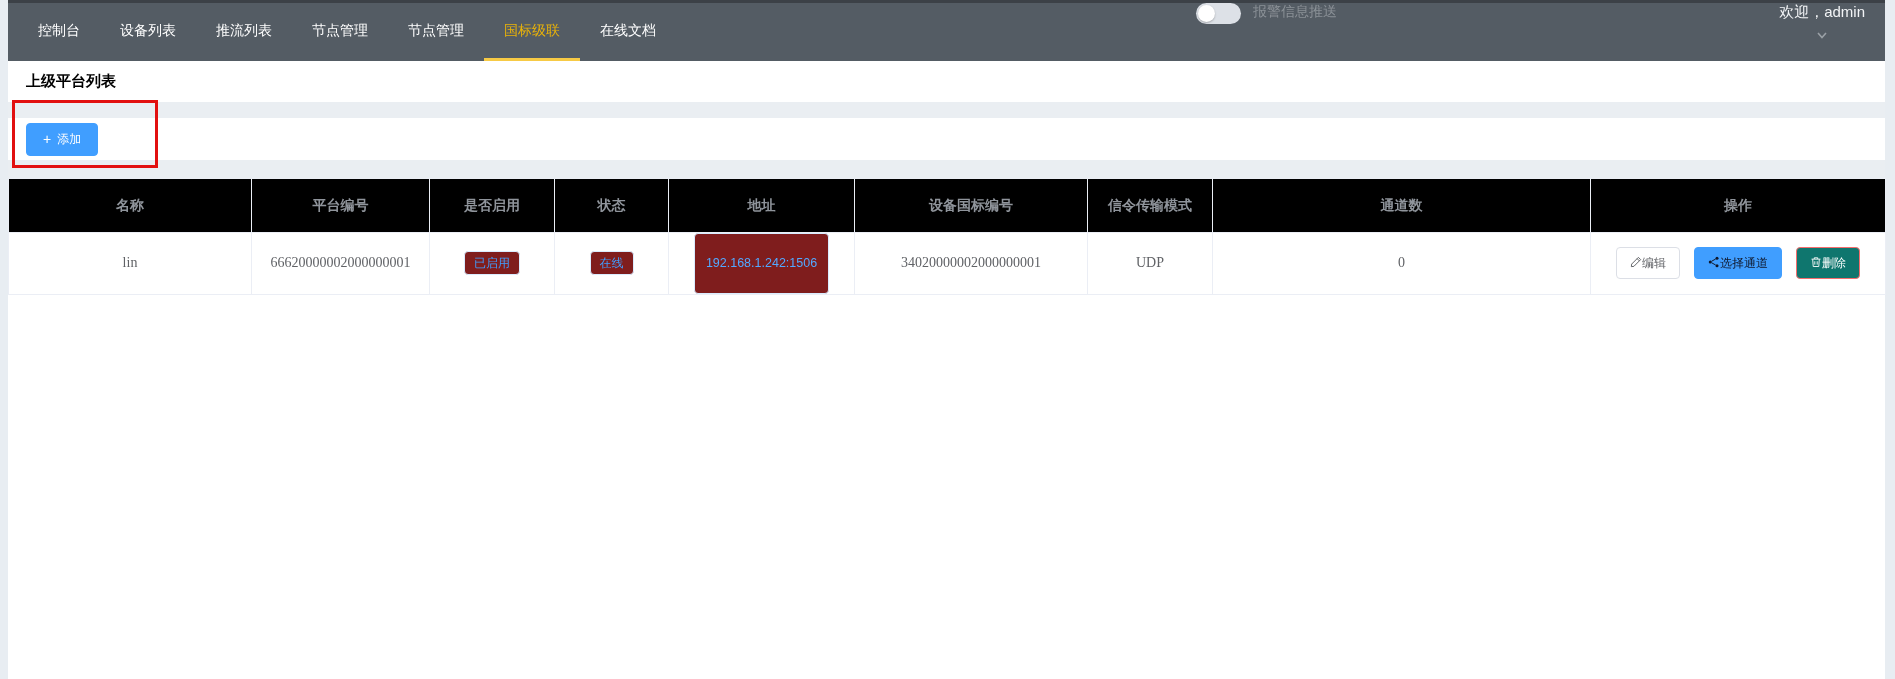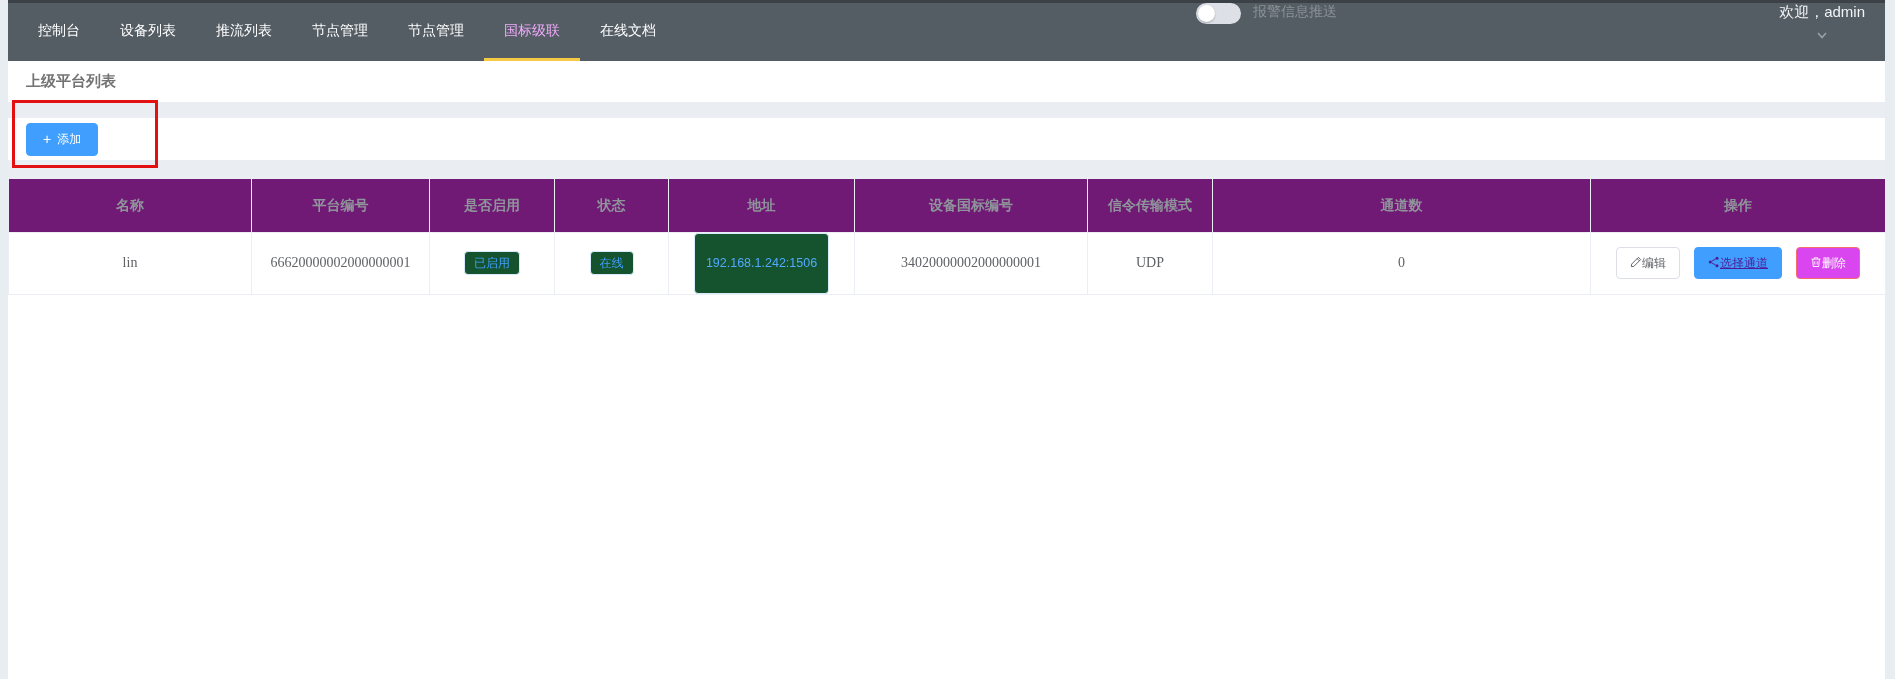--- a/index.html
+++ b/index.html
@@ -18,21 +18,21 @@
   .nav {
     height: 61px; background: #545c64; border-top: 3px solid #3c4147;
     display: flex; align-items: stretch; padding-left: 10px;
     position: relative;
   }
   .nav-item {
     display: flex; align-items: center; padding: 0 20px;
     color: #ffffff; font-size: 14px; cursor: pointer;
     border-bottom: 3px solid transparent;
   }
-  .nav-item.active { color: #f0abfc; border-bottom-color: #f7ca45; }
+  .nav-item.active { color: #eab308; border-bottom-color: #f7ca45; }
   .nav-right-toggle {
     position: absolute; left: 1188px; top: 0; height: 100%;
     display: flex; align-items: flex-start; gap: 12px;
   }
   .switch {
     width: 45px; height: 21px; border-radius: 11px; background: #dde1e7;
     position: relative; cursor: pointer; flex: 0 0 auto;
   }
   .switch .knob {
     position: absolute; left: 2px; top: 2px; width: 17px; height: 17px;
@@ -40,21 +40,21 @@
   }
   .toggle-label { color: #8b9197; font-size: 14px; }
   .user-area {
     position: absolute; right: 20px; top: 0; height: 100%;
     display: flex; align-items: center; gap: 7px; cursor: pointer; flex-direction: column;
   }
   .welcome { color: #f2f4f6; font-size: 15px; }
   .chev { color: #9aa0a6; display: flex; align-items: center; }
   
   .title-bar { height: 41px; display: flex; align-items: center; padding: 0 18px; background: #fff; }
-  .page-title { font-size: 15px; font-weight: bold; color: #737373; }
+  .page-title { font-size: 15px; font-weight: bold; color: #000000; }
   .gray-band { background: #eaeef2; }
   .band1 { height: 16px; }
   .band2 { height: 18px; }
   
   .toolbar { height: 42px; background: #fff; display: flex; align-items: center; padding: 0 18px; }
   .btn-add {
     background: #409eff; color: #fff; border: 1px solid #409eff; border-radius: 4px;
     font-size: 12px; padding: 7px 16px; cursor: pointer; display: inline-flex;
     align-items: center; gap: 6px; font-family: "Liberation Sans", sans-serif;
   }
@@ -63,37 +63,37 @@
     position: absolute; left: 4px; top: 100px; width: 146px; height: 68px;
     border: 3px solid #e21010; pointer-events: none; z-index: 50;
   }
   
   table.grid { width: 100%; border-collapse: collapse; table-layout: fixed; }
   table.grid th, table.grid td {
     border-right: 1px solid #ebeef5; border-bottom: 1px solid #ebeef5;
     text-align: center; vertical-align: middle;
   }
   table.grid { border-top: 1px solid #ebeef5; border-left: 1px solid #ebeef5; }
-  table.grid th { height: 54px; color: #8f949b; font-size: 14px; font-weight: bold; background: #701a75; }
+  table.grid th { height: 54px; color: #8f949b; font-size: 14px; font-weight: bold; background: #000000; }
   table.grid td { height: 58px; color: #606266; font-size: 14px; background: #fff; }
   td.serif { font-family: "Liberation Serif", serif; font-size: 15px; color: #333; }
   .tag {
-    display: inline-block; background: #14532d; border: 1px solid #d9ecff; color: #409eff;
+    display: inline-block; background: #7f1d1d; border: 1px solid #d9ecff; color: #409eff;
     border-radius: 4px; font-size: 12px; padding: 5px 9px; line-height: 1;
   }
   .tag.addr { padding: 23px 11px; font-size: 12.5px; color: #53a8ff; }
   .op-btn {
     display: inline-flex; align-items: center; border-radius: 4px;
     font-size: 12px; padding: 8px 13px; cursor: pointer; line-height: 1;
     font-family: "Liberation Sans", sans-serif; vertical-align: middle;
   }
   .op-btn + .op-btn { margin-left: 10px; }
   .btn-plain { background: #fff; border: 1px solid #dcdfe6; color: #606266; }
-  .btn-primary { background: #409eff; border: 1px solid #409eff; color: #4c1d95; text-decoration: underline; }
-  .btn-danger { background: #d946ef; border: 1px solid #f56c6c; color: #fff; }
+  .btn-primary { background: #409eff; border: 1px solid #409eff; color: #0f172a; }
+  .btn-danger { background: #0f766e; border: 1px solid #f56c6c; color: #fff; }
   .icon-svg { display: inline-block; }
 </style>
 </head>
 <body>
 
 <div class="page">
 
   <div class="nav">
     <div class="nav-item">控制台</div>
     <div class="nav-item">设备列表</div>

